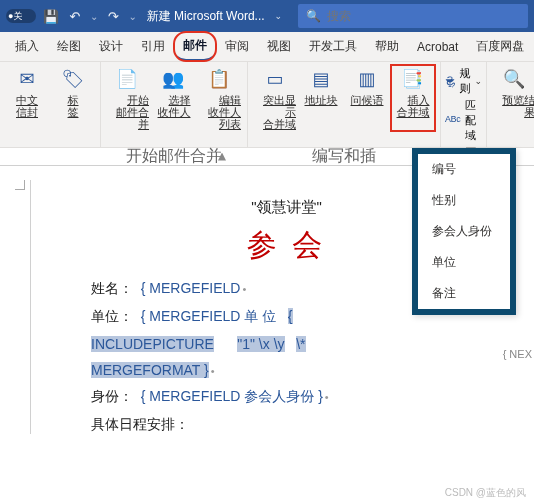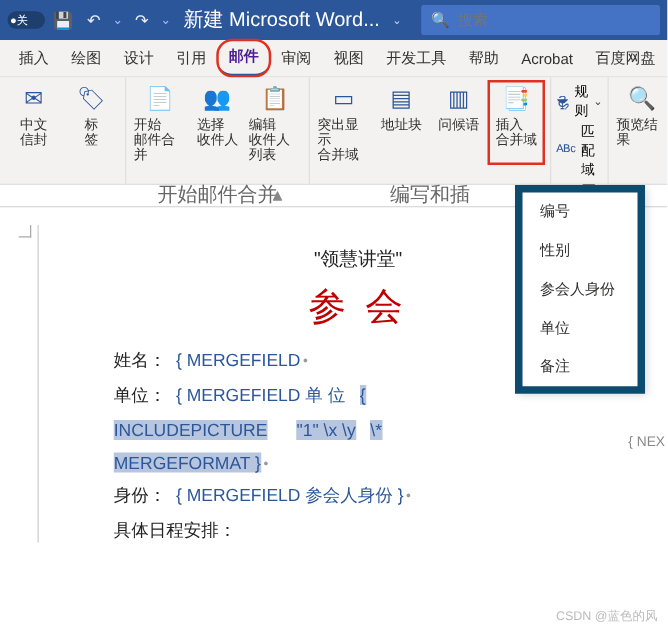--- a/index.html
+++ b/index.html
@@ -2,36 +2,36 @@
 <html><head>
 <meta charset="utf-8">
 <style>
 * { margin: 0; padding: 0; box-sizing: border-box; font-family: "Microsoft YaHei", "Segoe UI", sans-serif; }
 body { width: 534px; height: 500px; overflow: hidden; background: #fff; font-size: 12px; }
 
 .titlebar { background: #2b579a; height: 32px; display: flex; align-items: center; color: #fff; padding: 0 6px; gap: 6px; }
 .toggle { width: 30px; height: 14px; background: #1e3e6e; border-radius: 8px; display: flex; align-items: center; padding: 0 2px; font-size: 9px; color: #fff; }
 .tb-icon { width: 18px; height: 18px; display: flex; align-items: center; justify-content: center; font-size: 13px; opacity: .9; }
 .tb-sep { opacity: .6; font-size: 10px; }
-.title-text { font-size: 16px; margin: 0 4px; }
+.title-text { font-size: 12px; margin: 0 4px; }
 .chev { font-size: 9px; opacity: .8; }
 .search { background: #4472c4; height: 24px; flex: 1; margin-left: 10px; display: flex; align-items: center; padding: 0 8px; gap: 6px; border-radius: 2px; }
 .search input { background: transparent; border: none; color: #cdd9ee; font-size: 12px; outline: none; width: 100%; }
 
 .tabs { background: #f3f2f1; border-bottom: 1px solid #e1dfdd; height: 30px; display: flex; align-items: stretch; padding-left: 6px; }
 .tab { padding: 0 9px; display: flex; align-items: center; color: #323130; font-size: 12px; cursor: pointer; }
-.tab.active { color: #4c1d95; font-weight: 600; border-bottom: 2px solid #2b579a; border-radius: 12px; }
+.tab.active { color: #0f172a; font-weight: 600; border-bottom: 2px solid #2b579a; border-radius: 12px; }
 .tab.redbox { outline: 2px solid #e03020; outline-offset: -1px; }
 
 .ribbon { background: #f3f2f1; height: 86px; display: flex; border-bottom: 1px solid #e1dfdd; position: relative; }
 .rgroup { display: flex; flex-direction: column; align-items: center; justify-content: space-between; padding: 4px 6px 2px; border-right: 1px solid #e1dfdd; }
 .rbtns { display: flex; gap: 4px; }
 .rbtn { display: flex; flex-direction: column; align-items: center; width: 42px; gap: 2px; cursor: pointer; }
 .rbtn .ic { width: 26px; height: 26px; display: flex; align-items: center; justify-content: center; font-size: 18px; color: #2b579a; }
-.rbtn .lbl { font-size: 11px; line-height: 12px; text-align: left; color: #323130; }
+.rbtn .lbl { font-size: 11px; line-height: 12px; text-align: right; color: #323130; text-decoration: underline; }
 .rbtn.redbox { outline: 2px solid #e03020; outline-offset: 0; }
 .grouplbl { font-size: 16px; color: #666; margin-top: 16px; }
 .rvert { display: flex; flex-direction: column; gap: 2px; padding: 4px 4px; font-size: 11px; border-right: 1px solid #e1dfdd; }
 .rvert .row { display: flex; align-items: center; gap: 4px; cursor: pointer; }
 .rvert .ic { font-size: 13px; color: #2b579a; }
 
 .ruler { height: 18px; background: #fff; border-bottom: 1px solid #d0d0d0; display: flex; align-items: center; padding-left: 18px; }
 .ruler .mk { width: 8px; height: 8px; background: #888; clip-path: polygon(50% 0,100% 100%,0 100%); margin-left: 200px; }
 
 .doc { background: #fff; padding: 14px 0 0 30px; position: relative; height: 334px; }

